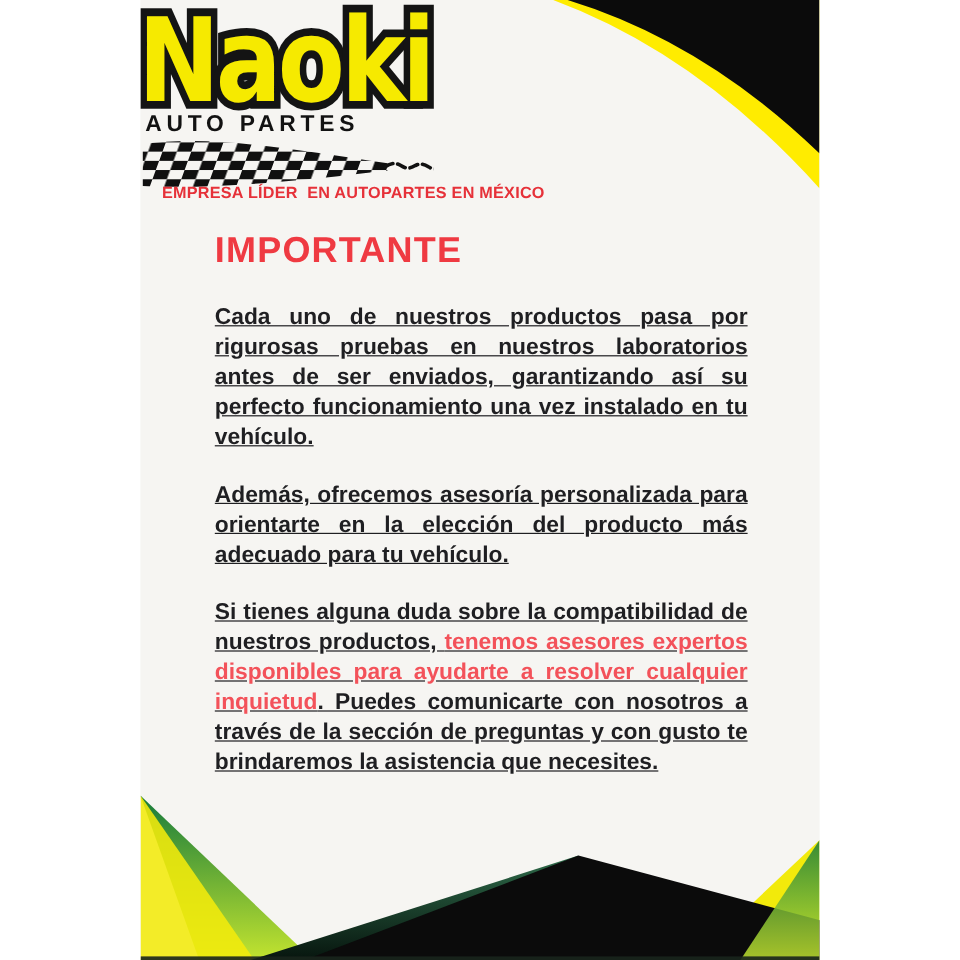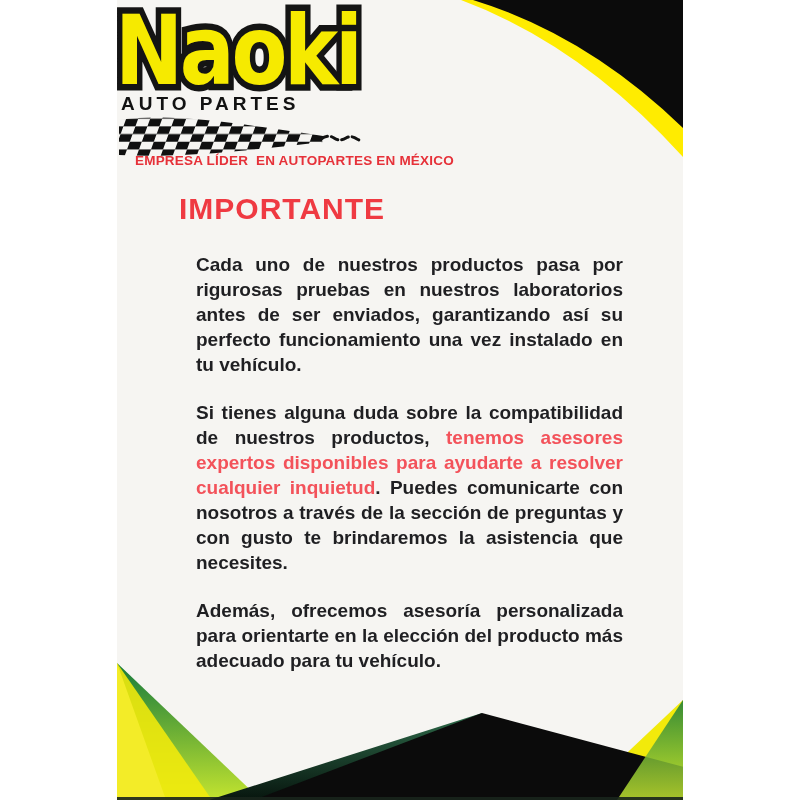--- a/index.html
+++ b/index.html
@@ -43,21 +43,21 @@
     position:absolute;left:62px;top:192px;margin:0;
     font-size:30px;font-weight:bold;letter-spacing:1px;
     color:var(--accent_red,#EF3A42);
   }
   .body-text{
     position:absolute;left:62px;top:252px;width:444px;
     font-size:19px;line-height:25px;font-weight:bold;
     color:var(--text_dark,#1F1F22);
     text-align:justify;
   }
-  .body-text p{margin:0 0 23px 17px;}
+  .body-text p{margin:0 0 23px 0;text-decoration:underline;}
   .hl{color:var(--highlight_red,#F3525A);}
   
   .deco-bottom{position:absolute;left:0;bottom:0;width:566px;height:140px;display:block;}
 </style>
 </head>
 <body>
 
 <div class="canvas">
   <div class="sheet">
 
@@ -81,22 +81,22 @@
         <path d="M204,28 q7,-5 13,-1 q6,4 12,0 q5,-3 11,1 q5,3 9,1" fill="none" stroke="#121212" stroke-width="3" stroke-dasharray="7 4" stroke-linecap="round"></path>
       </svg>
 
       <div class="tagline">EMPRESA LÍDER  EN AUTOPARTES EN MÉXICO</div>
     </header>
 
     <main>
       <h2 class="heading">IMPORTANTE</h2>
       <div class="body-text">
         <p>Cada uno de nuestros productos pasa por rigurosas pruebas en nuestros laboratorios antes de ser enviados, garantizando así su perfecto funcionamiento una vez instalado en tu vehículo.</p>
+        <p>Además, ofrecemos asesoría personalizada para orientarte en la elección del producto más adecuado para tu vehículo.</p>
         <p><span>Si tienes alguna duda sobre la compatibilidad de nuestros productos, </span><span class="hl">tenemos asesores expertos disponibles para ayudarte a resolver cualquier inquietud</span><span>. Puedes comunicarte con nosotros a través de la sección de preguntas y con gusto te brindaremos la asistencia que necesites.</span></p>
-        <p>Además, ofrecemos asesoría personalizada para orientarte en la elección del producto más adecuado para tu vehículo.</p>
       </div>
     </main>
 
     <svg class="deco-bottom" viewBox="0 0 566 140" preserveAspectRatio="none" aria-hidden="true">
       <defs>
         <linearGradient id="gLeft" x1="0" y1="0" x2="0" y2="1">
           <stop offset="0" stop-color="#157A3C" style="stop-color:var(--green_dark)"></stop>
           <stop offset="1" stop-color="#C3E42F" style="stop-color:var(--green_light)"></stop>
         </linearGradient>
         <linearGradient id="gRight" x1="0" y1="0" x2="0" y2="1">

